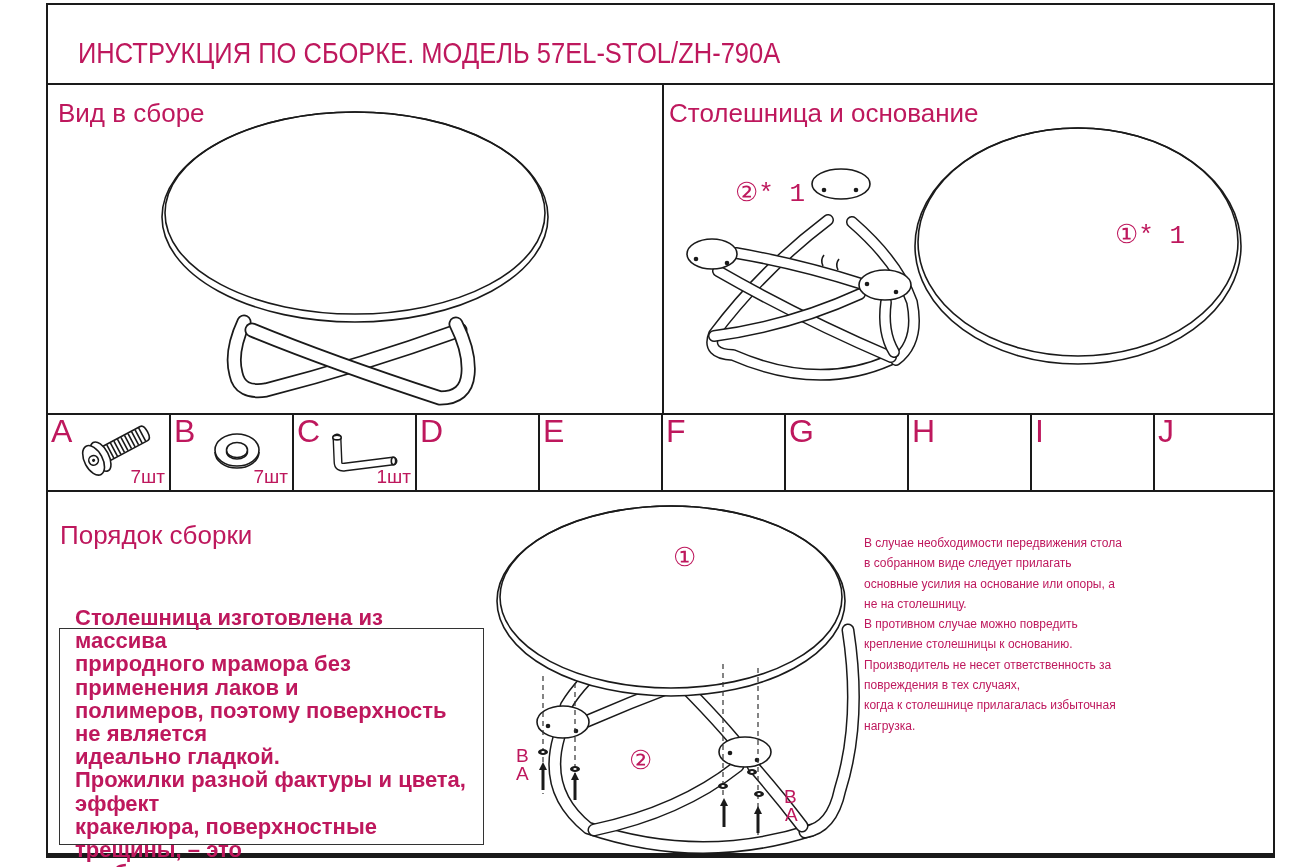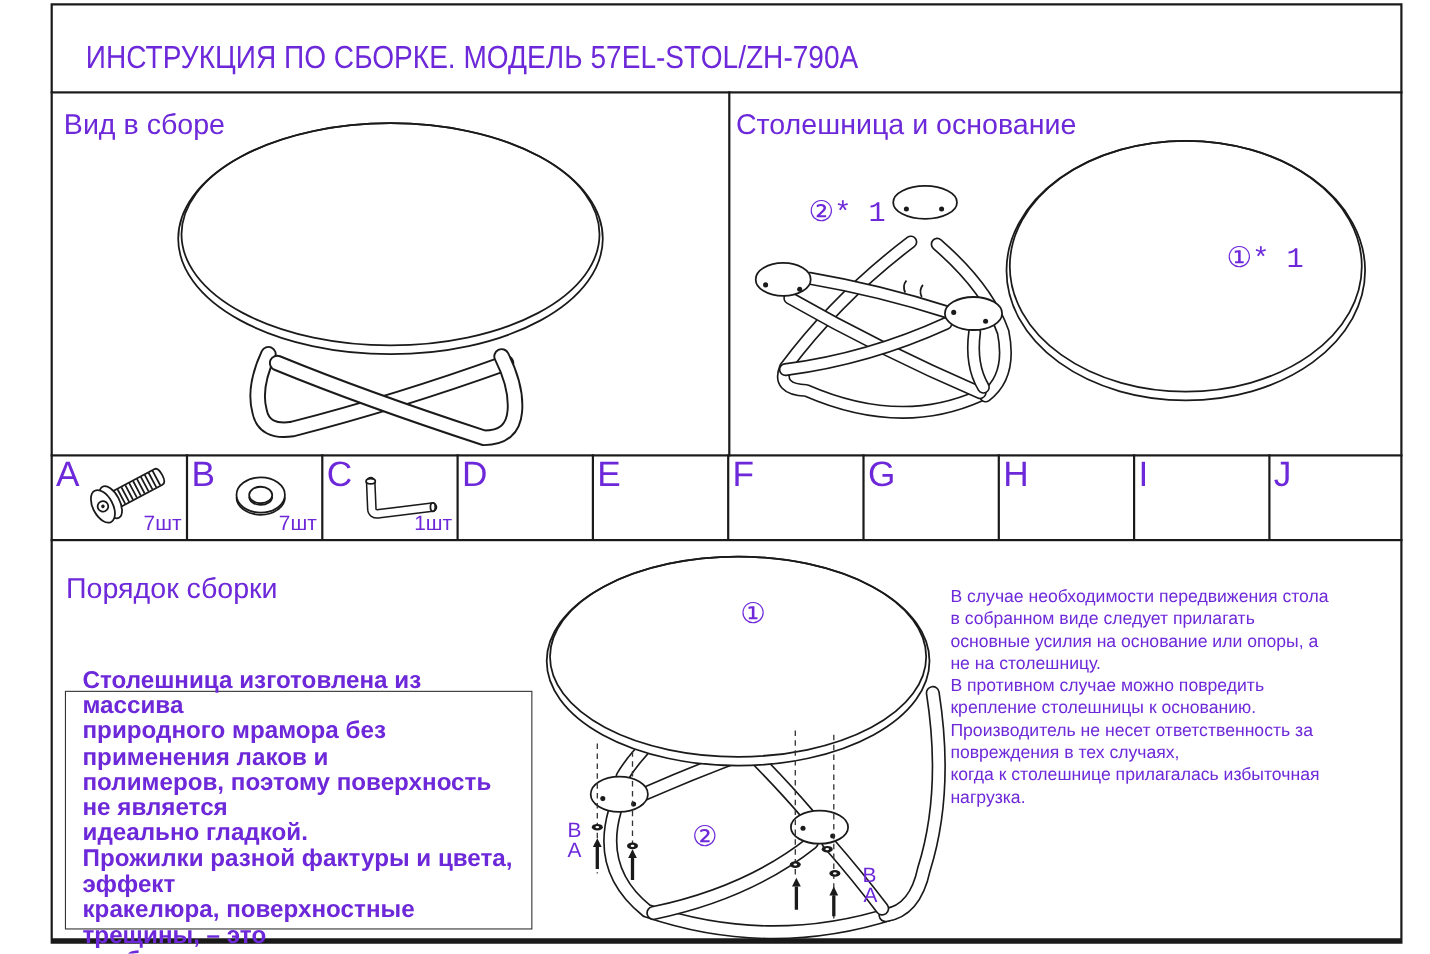--- a/index.html
+++ b/index.html
@@ -1,33 +1,33 @@
 <!DOCTYPE html>
 <html><head>
 <meta charset="utf-8">
 <style>
   html,body{margin:0;padding:0;background:#fff;}
   #page{position:relative;width:1300px;height:867px;background:#fff;overflow:hidden;
-        font-family:"Liberation Sans","DejaVu Sans",sans-serif;color:#6d28d9;}
+        font-family:"Liberation Sans","DejaVu Sans",sans-serif;color:#be185d;}
   #art{position:absolute;left:0;top:0;z-index:1;}
   .hline,.vline{position:absolute;background:#1a1a1a;z-index:2;}
   #frame{position:absolute;left:46px;top:3px;width:1229px;height:855px;box-sizing:border-box;
          border:2px solid #1a1a1a;border-bottom-width:5px;z-index:2;}
   .txt{position:absolute;z-index:3;white-space:nowrap;}
   .doc-title{font-size:29px;transform:scaleX(.88);transform-origin:left center;letter-spacing:0px;}
   .sec-title{font-size:26px;}
   .callout{font-size:26px;font-family:Liberation Mono, monospace;}
   .cell-letter{font-size:32px;}
   .qty{font-size:19px;text-align:right;}
   .fastener-label{font-size:19px;}
   .note-box{position:absolute;left:59px;top:628px;width:425px;height:217px;box-sizing:border-box;
             border:1.5px solid #333;z-index:3;}
   .note-text{position:absolute;left:75px;top:606px;width:402px;font-size:22px;line-height:23.2px;
              white-space:pre-line;z-index:4;font-weight:bold;}
-  .moving-text{position:absolute;left:864px;top:533px;width:396px;font-size:16px;line-height:20.3px;
+  .moving-text{position:absolute;left:864px;top:533px;width:396px;font-size:12px;line-height:20.3px;
                white-space:pre-line;z-index:3;}
   .hw-cell{position:absolute;top:413px;width:123px;height:77px;z-index:3;}
   .hw-cell .cell-letter{position:absolute;left:5px;top:0px;}
   .hw-cell .qty{position:absolute;right:4px;bottom:2px;}
 </style>
 </head>
 <body>
 
 <div id="page">
 

